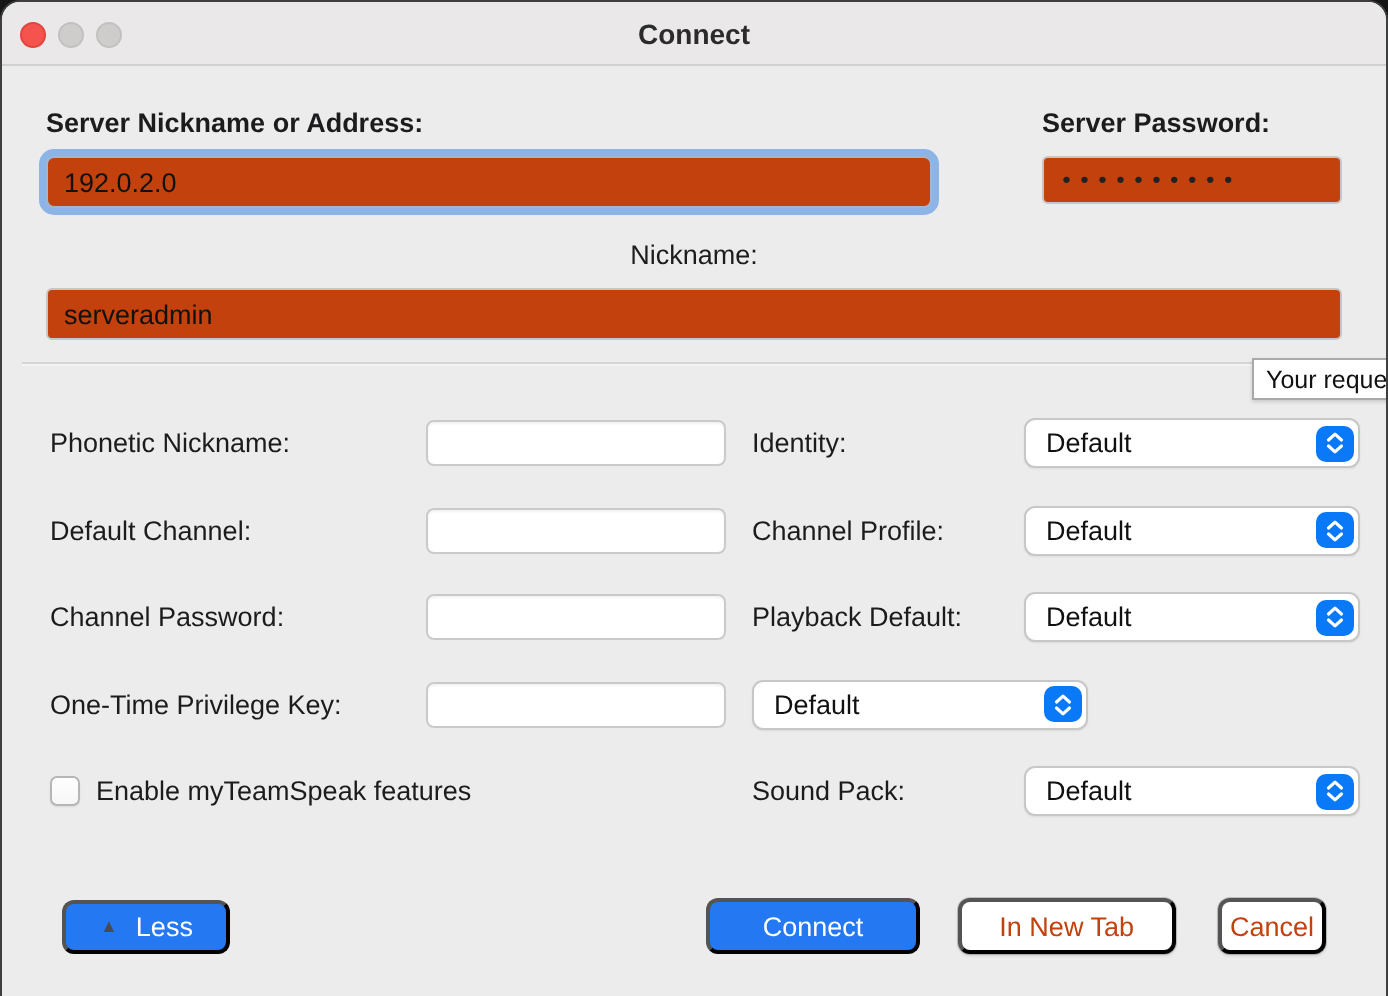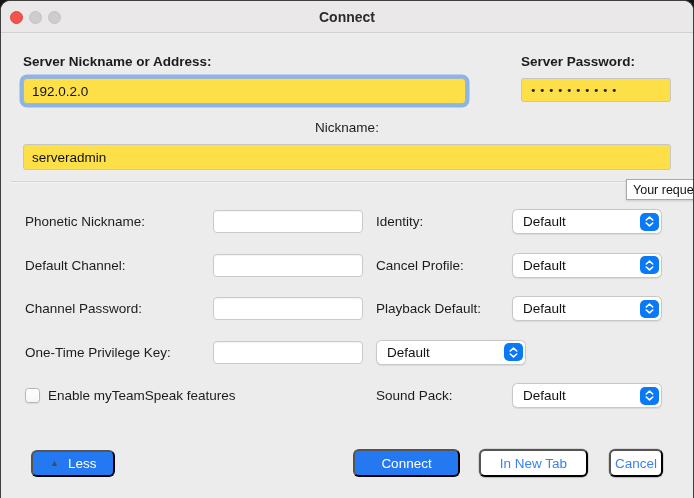--- a/index.html
+++ b/index.html
@@ -35,21 +35,21 @@
     font-size: 14px; font-weight: bold; color: #2b2b2b;
   }
   
   .top-section { padding: 21px 22px 0 22px; }
   .field-label { display: block; font-size: 13.5px; color: #1c1c1e; }
   .row1 { display: flex; gap: 13px; }
   .col-server { flex: 1; }
   .col-password { width: 150px; margin-left: 42px; }
   .row1 .field-label { margin-bottom: 9px; font-weight: bold; }
   .textbox {
-    background: #fde047;
+    background: #c2410c;
     border: 1px solid #C7C6C6;
     border-radius: 3px;
     height: 26px;
     display: flex; align-items: center;
     padding: 0 8px;
     font-size: 13.5px; color: #111;
   }
   .textbox.focused {
     border: 1px solid #9fb6cf;
     border-radius: 4px;
@@ -94,21 +94,21 @@
     border: 1px solid #CACACA;
     border-radius: 4px;
     height: 23px; width: 150px;
     box-shadow: inset 0 1px 1px rgba(0,0,0,0.05);
   }
   .dropdown {
     position: relative;
     background: #ffffff;
     border: 1px solid #C8C7C7;
     border-radius: 5.5px;
-    height: 25px; width: 150px;
+    height: 25px; width: 168px;
     display: flex; align-items: center;
     padding-left: 10px;
     font-size: 13.5px; color: #111;
     box-shadow: 0 0.5px 1px rgba(0,0,0,0.08);
   }
   .stepper {
     position: absolute; right: 2.5px; top: 2.5px;
     width: 19px; height: 18px;
     background: #0A79F7;
     border-radius: 5px;
@@ -134,21 +134,21 @@
   }
   .btn {
     height: 28px;
     border-radius: 6px;
     font-size: 13.5px;
     display: inline-flex; align-items: center; justify-content: center;
     cursor: default;
   }
   .btn.blue { background: #2478F2; color: #ffffff; }
   .btn.plain {
-    background: #ffffff; color: #3b82f6;
+    background: #ffffff; color: #c2410c;
     box-shadow: 0 0 0 0.5px rgba(0,0,0,0.18), 0 1px 1.5px rgba(0,0,0,0.12);
   }
   .btn-less { padding: 0 17px; height: 27px; }
   .btn-less .tri { font-size: 9px; color: #4a4b50; margin-right: 9px; line-height: 1; }
   .btn-connect { padding: 0 26px; margin-right: 19px; }
   .btn-newtab  { padding: 0 19px; margin-right: 21px; }
   .btn-cancel  { padding: 0 4px; }
   .right-buttons { display: flex; align-items: center; }
 </style>
 </head>
@@ -207,21 +207,21 @@
             </svg>
         </span>
       </div>
     </div>
 
     <div class="glabel">Default Channel:</div>
     <div>
         <div class="tf"></div>
       </div>
     <div></div>
-    <div class="glabel">Cancel Profile:</div>
+    <div class="glabel">Channel Profile:</div>
     <div>
       <div class="dropdown">
         <span>Default</span>
         <span class="stepper">
           <svg width="15" height="15" viewBox="0 0 19 19">
               <path d="M5.4 7.6 L9.5 3.9 L13.6 7.6 M5.4 11.4 L9.5 15.1 L13.6 11.4" fill="none" stroke="#ffffff" stroke-width="2" stroke-linecap="round" stroke-linejoin="round"></path>
             </svg>
         </span>
       </div>
     </div>

